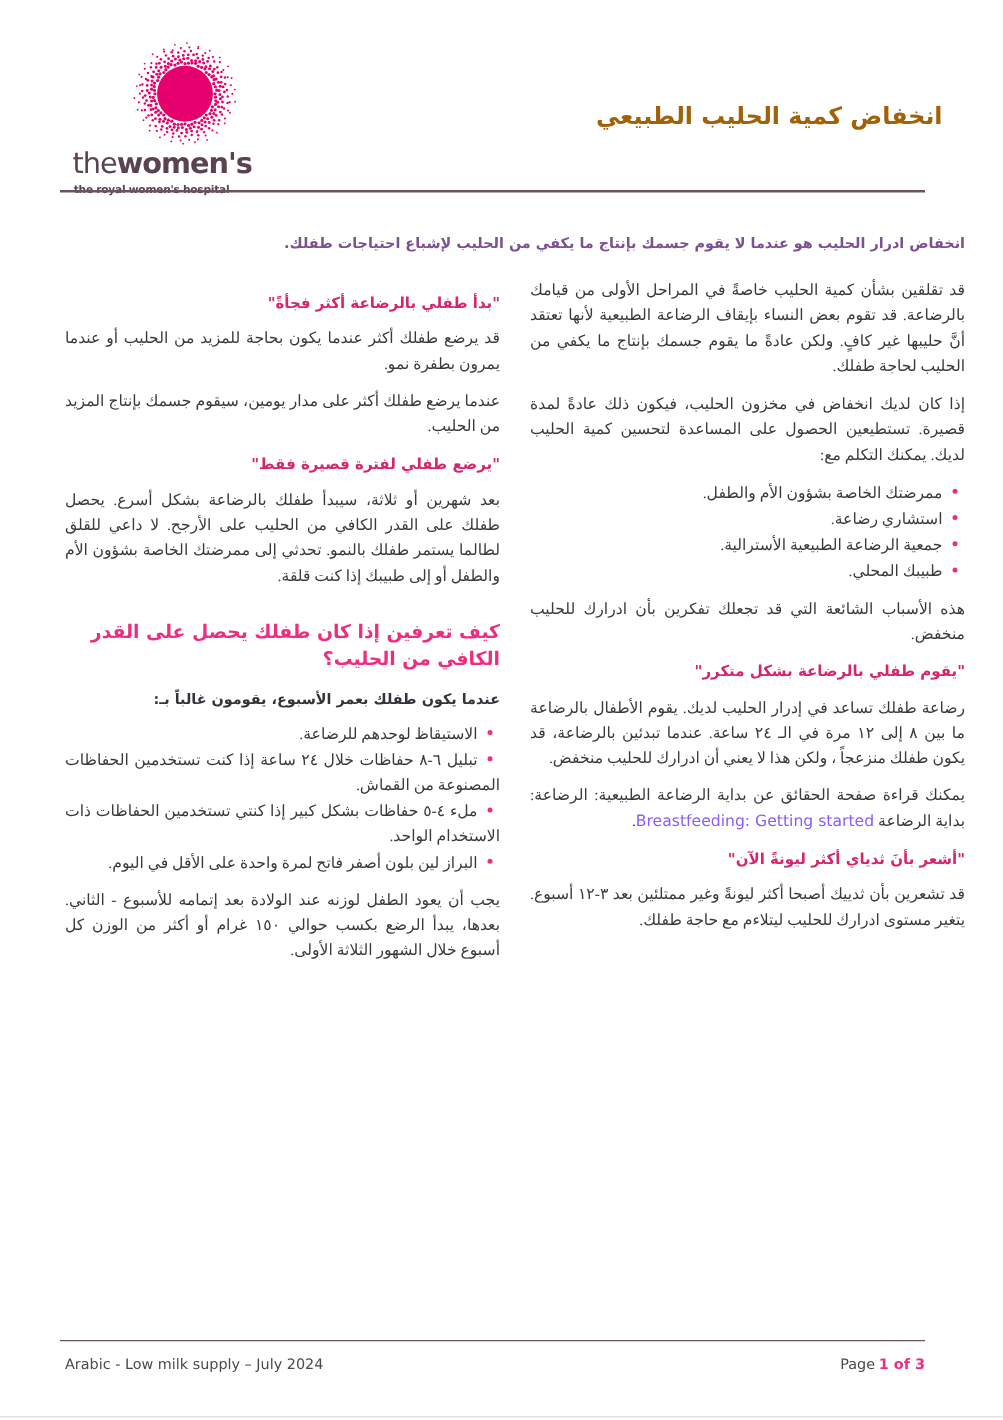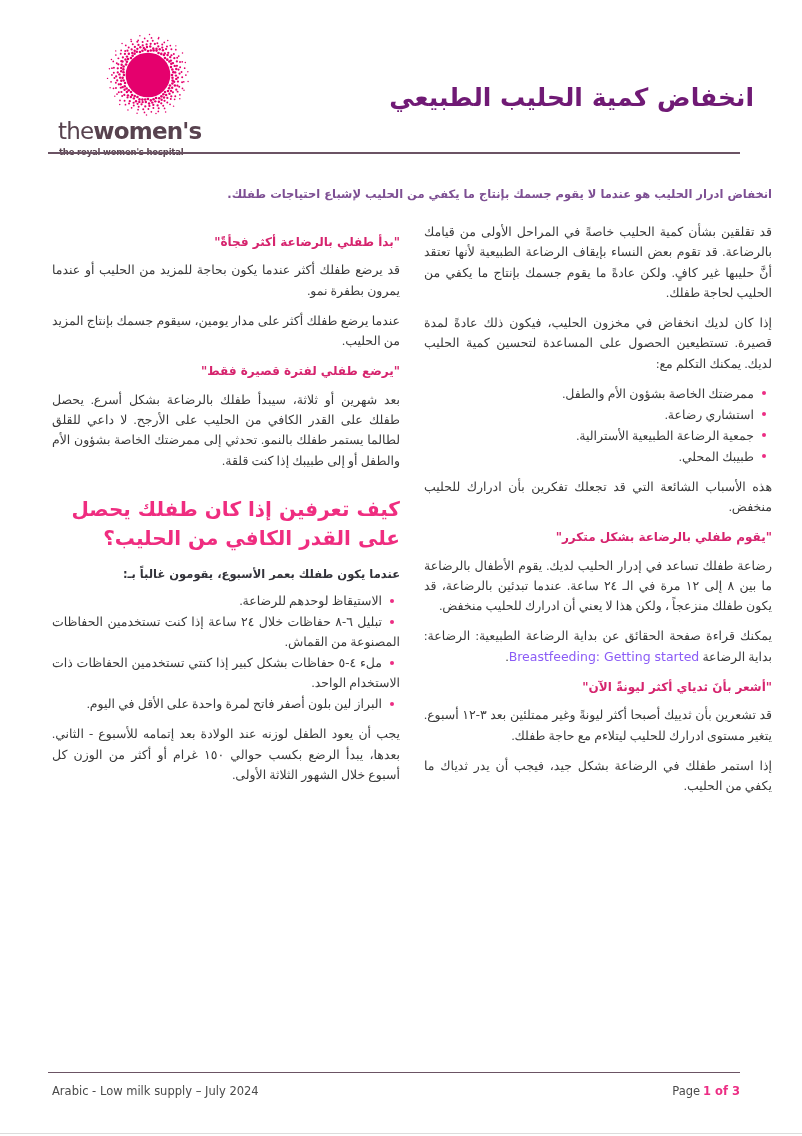--- a/index.html
+++ b/index.html
@@ -76,23 +76,23 @@
   }
 
   .doc-title {
     position: absolute;
     right: 0px;
     top: 52px;
     width: 420px;
     text-align: right;
     direction: rtl;
     font-family: "DejaVu Sans", "Liberation Sans", sans-serif;
-    font-size: 25px;
-    font-weight: 700;
-    color: #701a75;
+    font-size: 19px;
+    font-weight: 700;
+    color: #a16207;
     line-height: 1.25;
   }
 
   .header-rule {
     position: absolute;
     left: 48px;
     right: 62px;
     top: 152px;
     height: 1.6px;
     background: #6b5364;
@@ -146,21 +146,21 @@
     font-size: 12px;
     font-weight: 700;
     color: #d6246e;
     text-align: right;
     line-height: 1.45;
   }
 
   h2.big-heading {
     margin: 24px 0 12px 0;
     font-family: "DejaVu Sans", "Liberation Sans", sans-serif;
-    font-size: 20px;
+    font-size: 15px;
     font-weight: 700;
     color: #ef2d80;
     text-align: right;
     line-height: 1.45;
   }
 
   p.bold-lead {
     font-family: "DejaVu Sans", "Liberation Sans", sans-serif;
     font-size: 11.5px;
     font-weight: 700;
@@ -560,21 +560,20 @@
 
       <p>هذه الأسباب الشائعة التي قد تجعلك تفكرين بأن ادرارك للحليب منخفض.</p>
 
       <h3 class="sub-heading">"يقوم طفلي بالرضاعة بشكل متكرر"</h3>
       <p>رضاعة طفلك تساعد في إدرار الحليب لديك. يقوم الأطفال بالرضاعة ما بين ٨ إلى ١٢ مرة في الـ ٢٤ ساعة. عندما تبدئين بالرضاعة، قد يكون طفلك منزعجاً ، ولكن هذا لا يعني أن ادرارك للحليب منخفض.</p>
 
       <p><span>يمكنك قراءة صفحة الحقائق عن بداية الرضاعة الطبيعية: الرضاعة: بداية الرضاعة </span><span class="link-en">Breastfeeding: Getting started</span><span>.</span></p>
 
       <h3 class="sub-heading">"أشعر بأنَ ثدياي أكثر ليونةً الآن"</h3>
       <p>قد تشعرين بأن ثدييك أصبحا أكثر ليونةً وغير ممتلئين بعد ٣-١٢ أسبوع. يتغير مستوى ادرارك للحليب ليتلاءم مع حاجة طفلك.</p>
-      <p>إذا استمر طفلك في الرضاعة بشكل جيد، فيجب أن يدر ثدياك ما يكفي من الحليب.</p>
     </div>
 
     <div class="col col-left">
       <h3 class="sub-heading">"بدأ طفلي بالرضاعة أكثر فجأةً"</h3>
       <p>قد يرضع طفلك أكثر  عندما يكون بحاجة للمزيد من الحليب أو عندما يمرون بطفرة نمو.</p>
       <p>عندما يرضع طفلك أكثر على مدار يومين، سيقوم جسمك بإنتاج المزيد من الحليب.</p>
 
       <h3 class="sub-heading">"يرضع طفلي لفترة قصيرة فقط"</h3>
       <p>بعد شهرين أو ثلاثة، سيبدأ طفلك بالرضاعة بشكل أسرع. يحصل طفلك على القدر الكافي من الحليب على الأرجح.  لا داعي للقلق لطالما يستمر طفلك بالنمو. تحدثي إلى ممرضتك الخاصة بشؤون الأم والطفل أو إلى طبيبك إذا كنت قلقة.</p>
 

